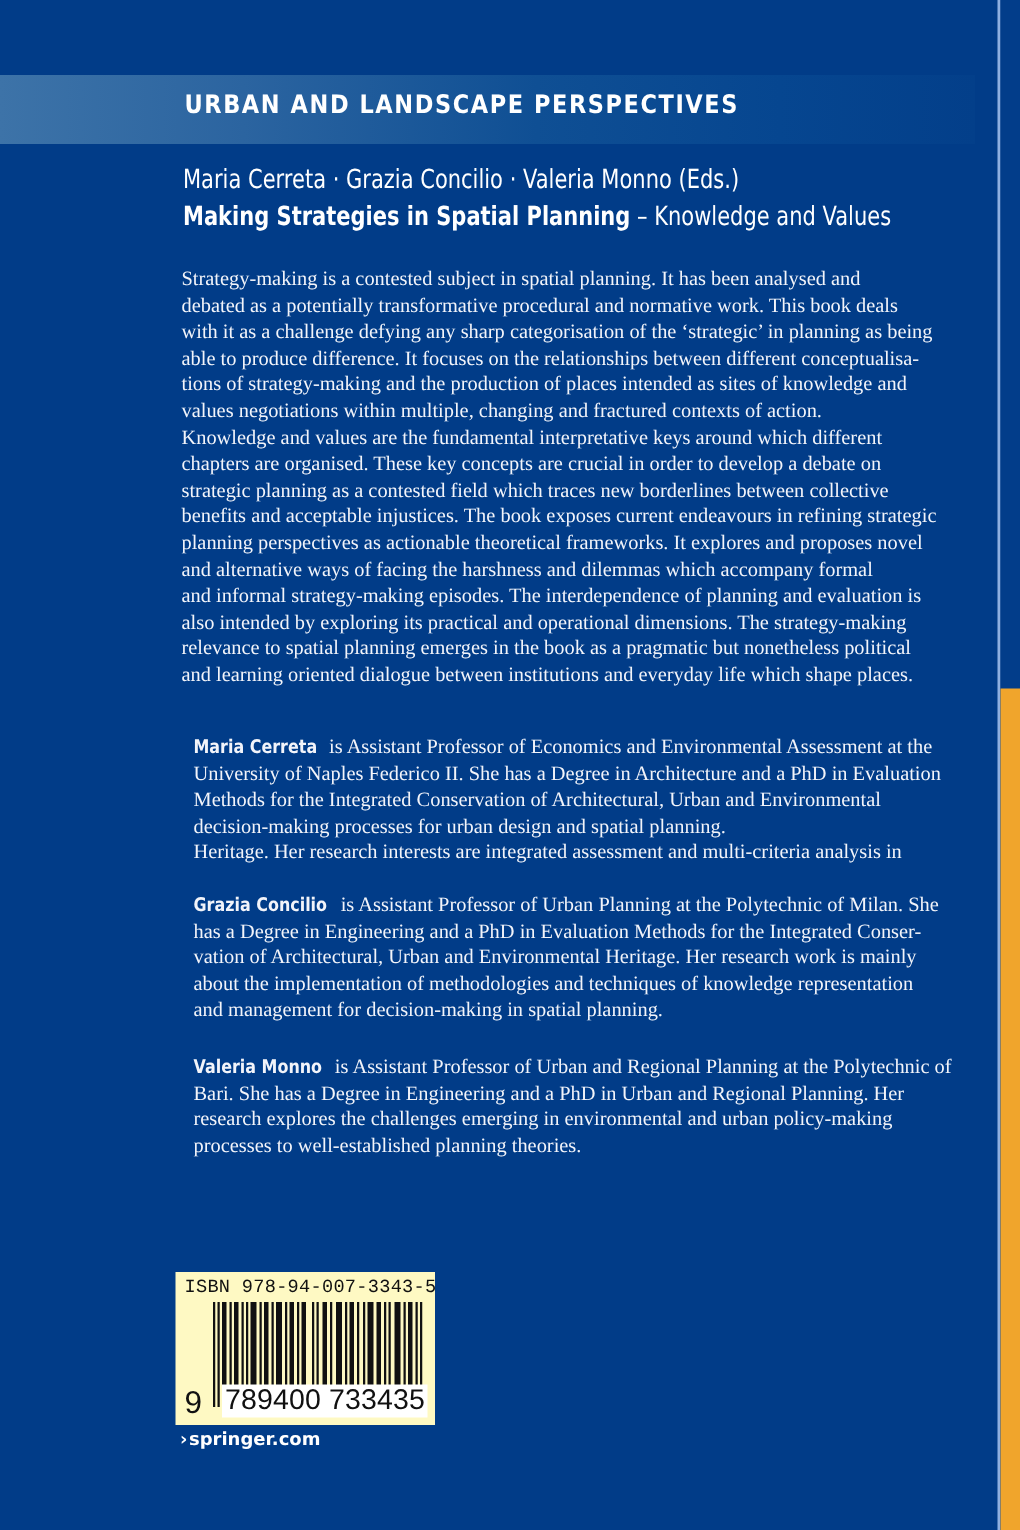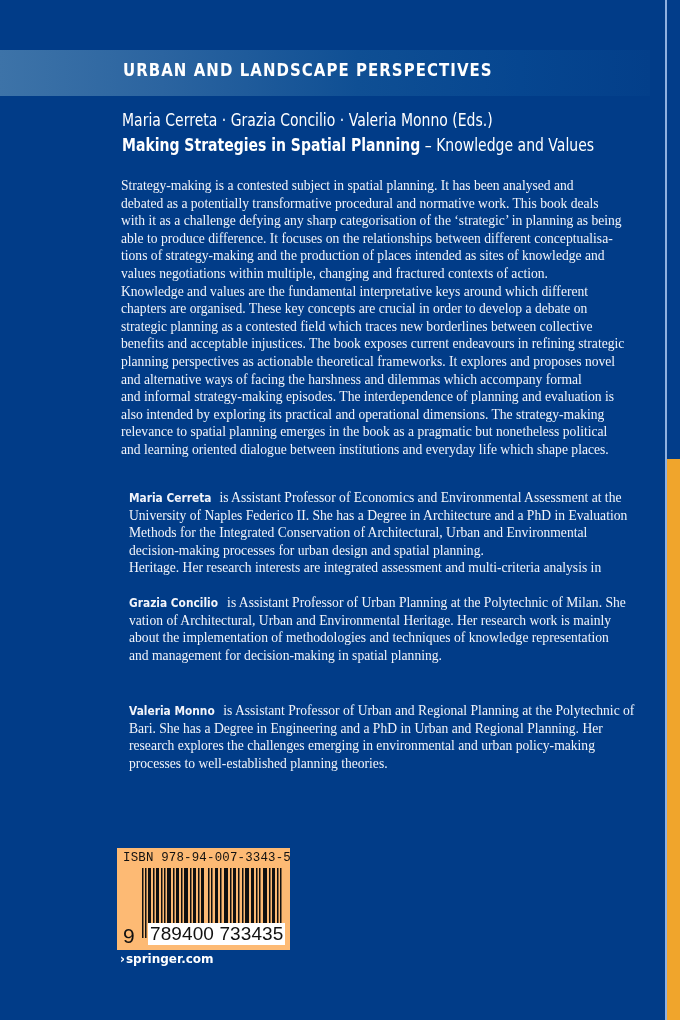--- a/index.html
+++ b/index.html
@@ -50,21 +50,21 @@
   }
   .bio .ln { display: block; white-space: nowrap; }
   .bio .name {
     font-family: "DejaVu Sans", sans-serif; font-weight: bold; font-size: 12.5px;
     display: inline-block; transform: scaleX(0.85); transform-origin: left center;
     margin-right: -10px;
   }
 
   .barcode-box {
     position: absolute; left: 117px; top: 848px; width: 173px; height: 102px;
-    background: #fdba74;
+    background: #fef9c3;
   }
   .isbn-text {
     position: absolute; left: 6px; top: 3px;
     font-family: "Liberation Mono", "DejaVu Sans Mono", monospace;
     font-size: 12.4px; color: #111; white-space: nowrap; letter-spacing: 0.2px;
   }
   .bars { position: absolute; left: 25px; top: 20px; width: 140px; height: 70px; }
   .bars svg { width: 100%; height: 100%; display: block; }
   .ean-first { position: absolute; left: 6px; top: 76px; font-family: "Liberation Sans", sans-serif; font-size: 21px; color:#111; }
   .ean-rest {
@@ -116,20 +116,21 @@
 <p class="bio" style="top:481px;">
   <span class="ln"><span class="name">Maria Cerreta</span><span> is Assistant Professor of Economics and Environmental Assessment at the</span></span>
   <span class="ln">University of Naples Federico II. She has a Degree in Architecture and a PhD in Evaluation</span>
   <span class="ln">Methods for the Integrated Conservation of Architectural, Urban and Environmental</span>
   <span class="ln">decision-making processes for urban design and spatial planning.</span>
   <span class="ln">Heritage. Her research interests are integrated assessment and multi-criteria analysis in</span>
 </p>
 
 <p class="bio" style="top:586px;">
   <span class="ln"><span class="name">Grazia Concilio</span><span> is Assistant Professor of Urban Planning at the Polytechnic of Milan. She</span></span>
+  <span class="ln">has a Degree in Engineering and a PhD in Evaluation Methods for the Integrated Conser-</span>
   <span class="ln">vation of Architectural, Urban and Environmental Heritage. Her research work is mainly</span>
   <span class="ln">about the implementation of methodologies and techniques of knowledge representation</span>
   <span class="ln">and management for decision-making in spatial planning.</span>
 </p>
 
 <p class="bio" style="top:694px;">
   <span class="ln"><span class="name">Valeria Monno</span><span> is Assistant Professor of Urban and Regional Planning at the Polytechnic of</span></span>
   <span class="ln">Bari. She has a Degree in Engineering and a PhD in Urban and Regional Planning. Her</span>
   <span class="ln">research explores the challenges emerging in environmental and urban policy-making</span>
   <span class="ln">processes to well-established planning theories.</span>

